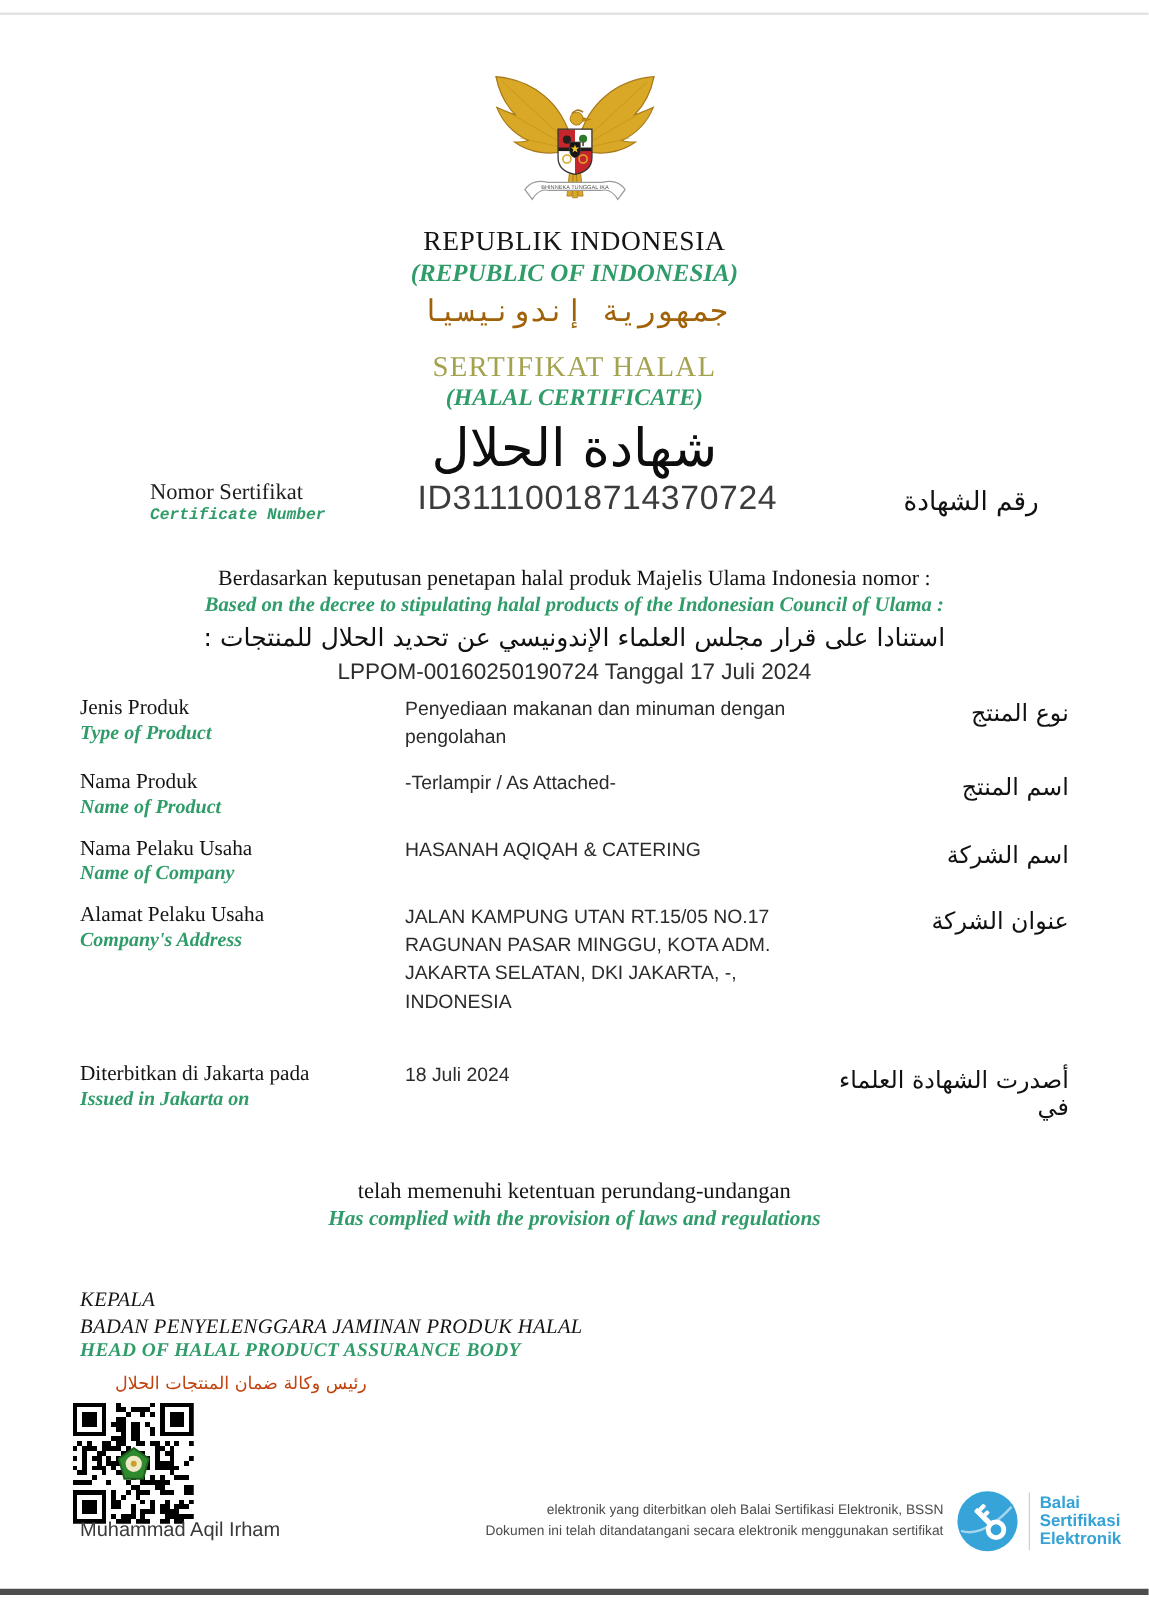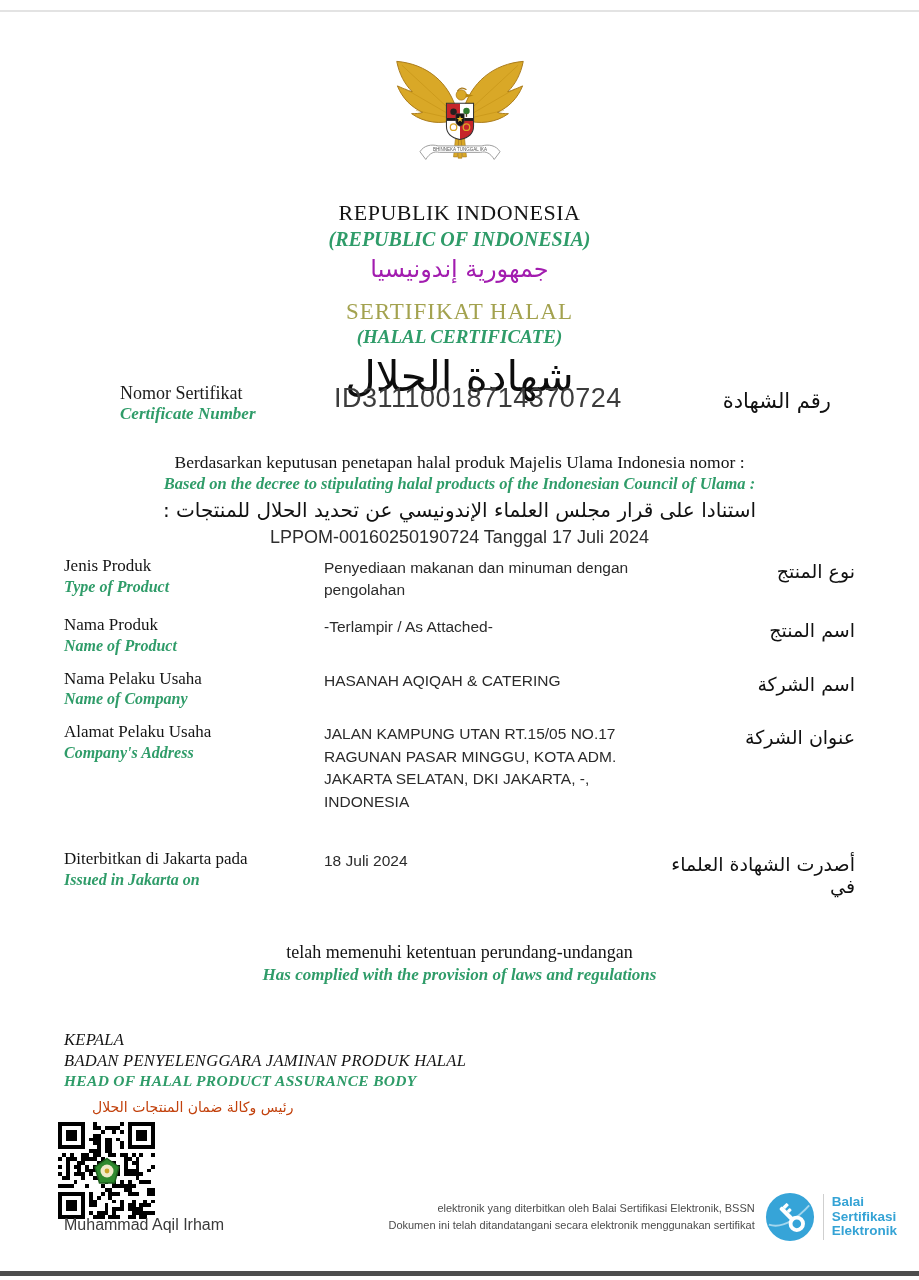--- a/index.html
+++ b/index.html
@@ -15,32 +15,32 @@
   .edge-bottom { position: absolute; top: 1271px; left: 0; width: 100%; height: 5px; background: #4d4d4d; }
 
   .green-it { color: #2f9c69; font-style: italic; font-weight: bold; }
   .arabic { font-family: "DejaVu Sans", sans-serif; direction: rtl; unicode-bidi: isolate; }
 
   
   .emblem { position: absolute; top: 54px; left: 50%; transform: translateX(-50%); width: 142px; height: 118px; }
   .emblem svg { width: 100%; height: 100%; }
 
   
-  .header { position: absolute; top: 200px; left: 0; width: 100%; text-align: center; }
+  .header { position: absolute; top: 180px; left: 0; width: 100%; text-align: center; }
   .hdr-country-id { font-size: 22px; letter-spacing: 0.5px; color: #151515; }
   .hdr-country-en { font-size: 20px; margin-top: 2px; }
-  .hdr-country-ar { font-size: 24px; margin-top: 4px; color: #a21caf; }
+  .hdr-country-ar { font-size: 24px; margin-top: 4px; color: #a16207; font-family: Liberation Mono, monospace; }
   .hdr-title-id { font-size: 23px; letter-spacing: 1px; color: #a3a24f; margin-top: 16px; }
   .hdr-title-en { font-size: 19px; margin-top: 1px; }
   .hdr-title-ar { font-size: 42px; margin-top: 6px; color: #0d0d0d; line-height: 1.1; }
 
   
   .certnum-row { position: absolute; top: 383px; left: 120px; right: 88px; display: grid; grid-template-columns: 210px 1fr 200px; align-items: start; }
   .certnum-label-id { font-size: 18px; }
-  .certnum-label-en { font-size: 17px; }
+  .certnum-label-en { font-size: 13px; font-family: Liberation Mono, monospace; }
   .certnum-value { font-family: "Liberation Sans", sans-serif; font-size: 27px; color: #3c3c3c; letter-spacing: 0.5px; padding-left: 4px; }
   .certnum-ar { font-size: 21px; text-align: right; padding-top: 6px; color: #111; }
 
   
   .decree { position: absolute; top: 452px; left: 0; width: 100%; text-align: center; }
   .decree-id { font-size: 17.5px; color: #141414; }
   .decree-en { font-size: 16.5px; margin-top: 1px; }
   .decree-ar { font-size: 20px; margin-top: 4px; color: #111; }
   .decree-num { font-family: "Liberation Sans", sans-serif; font-size: 18px; color: #2e2e2e; margin-top: 5px; }
 

